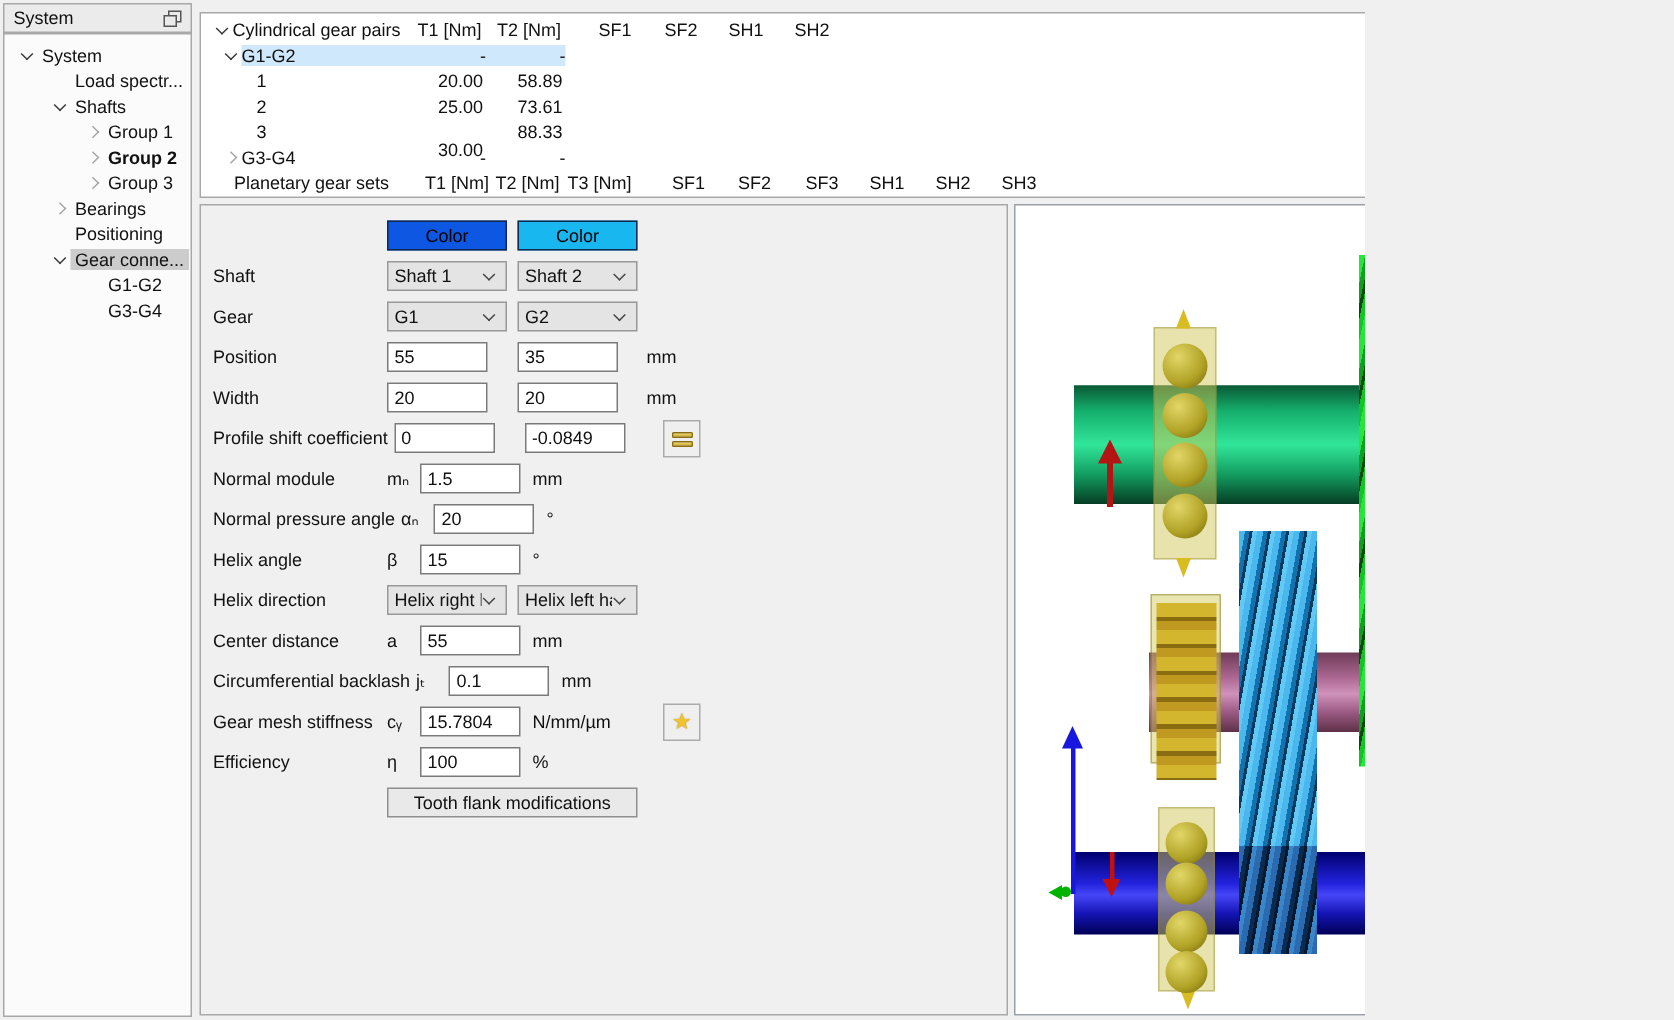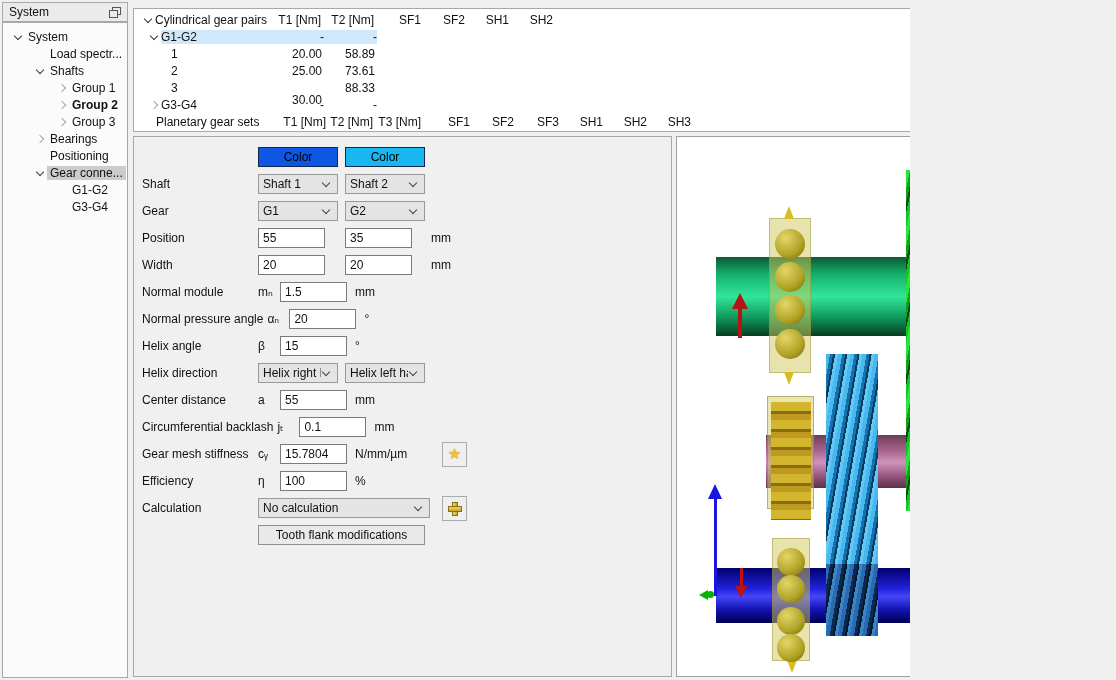--- a/index.html
+++ b/index.html
@@ -266,20 +266,33 @@
         </div>
         <div class="frow">
           <span class="flabel">Width</span>
           <span class="slot1">
             <input class="inp" type="text" value="20" style="">
           </span>
           <input class="inp" type="text" value="20" style="">
           <span class="funit u2">mm</span>
         </div>
         <div class="frow">
+          <span class="flabel">Profile shift coefficient</span>
+          <span class="slot1">
+            <input class="inp" type="text" value="0" style="">
+          </span>
+          <input class="inp" type="text" value="-0.0849" style="">
+          <button class="ibtn">
+            <span class="eq-icon">
+              <span class="eq-bar"></span>
+              <span class="eq-bar"></span>
+            </span>
+          </button>
+        </div>
+        <div class="frow">
           <span class="flabel">Normal module</span>
           <span class="fsym">mₙ</span>
           <input class="inp" type="text" value="1.5" style="">
           <span class="funit">mm</span>
         </div>
         <div class="frow">
           <span class="flabel">Normal pressure angle</span>
           <span class="fsym">αₙ</span>
           <input class="inp" type="text" value="20" style="">
           <span class="funit">°</span>
@@ -322,30 +335,20 @@
           <span class="funit">N/mm/µm</span>
           <button class="ibtn">
             <span class="star-icon">★</span>
           </button>
         </div>
         <div class="frow">
           <span class="flabel">Efficiency</span>
           <span class="fsym">η</span>
           <input class="inp" type="text" value="100" style="">
           <span class="funit">%</span>
-        </div>
-        <div class="frow">
-          <span class="flabel">Calculation</span>
-          <div class="dsel w172">
-            <span class="dtext">No calculation</span>
-            <span class="dchev"></span>
-          </div>
-          <button class="ibtn">
-            <span class="plus-icon"></span>
-          </button>
         </div>
         <div class="frow">
           <span class="flabel"></span>
           <button class="wbtn">Tooth flank modifications</button>
         </div>
       </div>
   </div>
 
   <div id="vp">
     <div class="shaft-top"></div>

